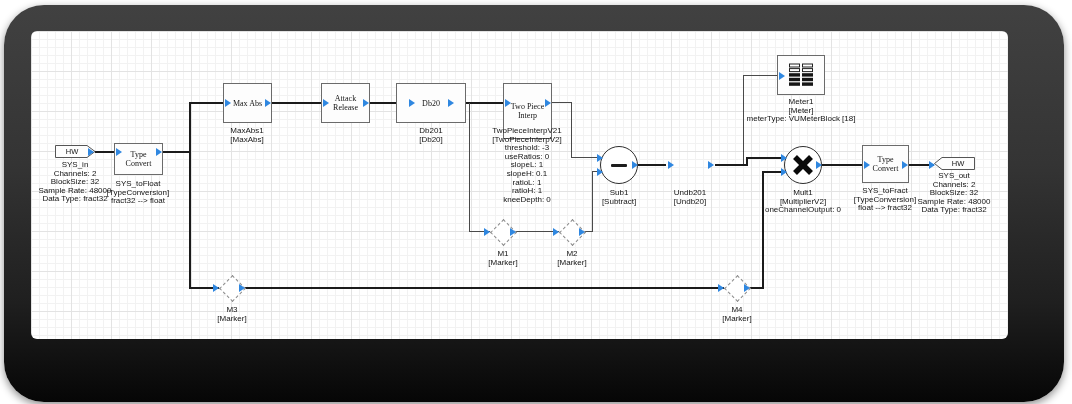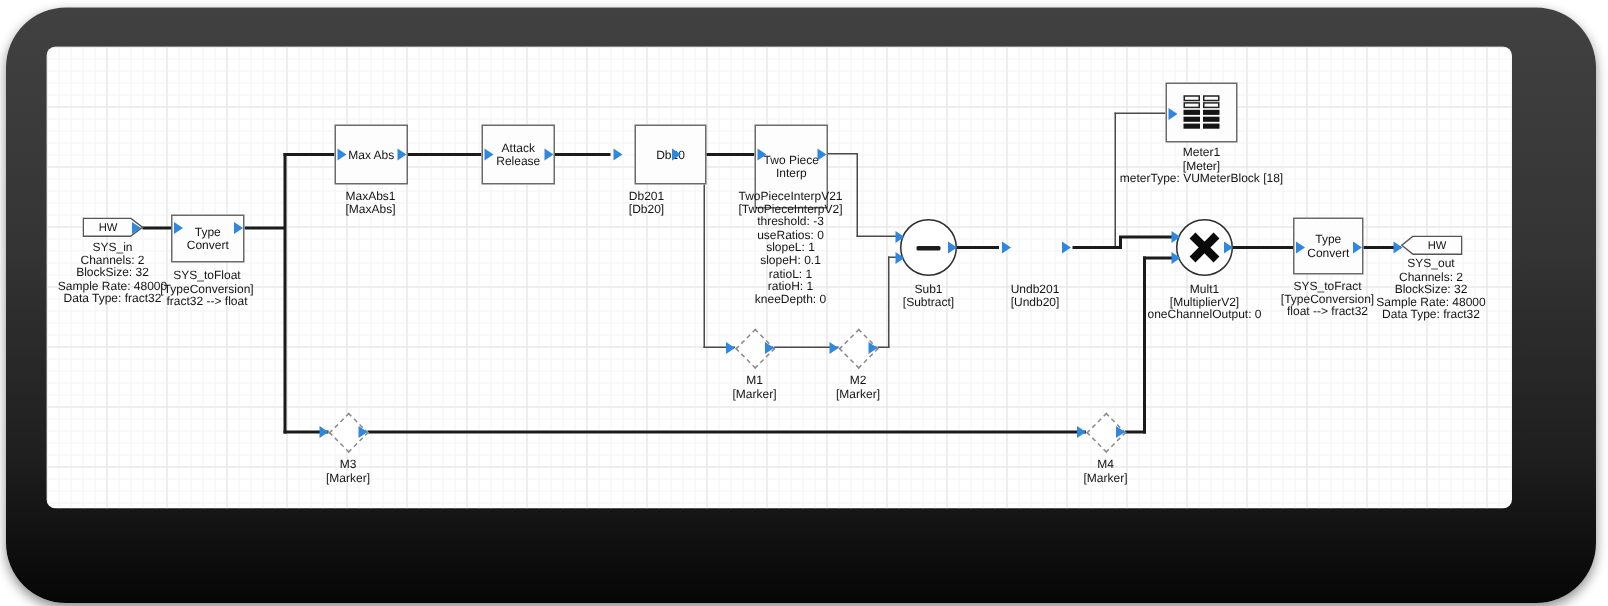--- a/index.html
+++ b/index.html
@@ -10,21 +10,21 @@
   .canvas{position:absolute;left:31px;top:31px;width:977px;height:308px;border-radius:6px;
           background-color:#ffffff;
           background-image:
             linear-gradient(#e3e3e3 1px,transparent 1px),
             linear-gradient(90deg,#e3e3e3 1px,transparent 1px),
             linear-gradient(#f2f2f2 1px,transparent 1px),
             linear-gradient(90deg,#f2f2f2 1px,transparent 1px);
           background-size:40px 40px,40px 40px,8px 8px,8px 8px;}
   .block{position:absolute;background:#fdfdfd;border:1px solid #6b6b6b;box-sizing:border-box;
          display:flex;flex-direction:column;align-items:center;justify-content:center;
-         font-size:8px;line-height:9px;color:#141414;text-align:center;}
+         font-size:8px;line-height:9px;color:#141414;text-align:center;font-family:Liberation Serif, serif;}
   .circle{position:absolute;width:38px;height:38px;border-radius:50%;background:#fff;
           border:1.5px solid #2e2e2e;box-sizing:border-box;display:flex;align-items:center;justify-content:center;}
   .tag{position:absolute;width:41px;height:13px;}
   .tag svg{position:absolute;left:0;top:0;}
   .tag .tagtext{position:absolute;left:0;top:0;width:34px;height:13px;display:flex;align-items:center;
                 justify-content:center;font-size:7.5px;color:#141414;}
   .tag.out .tagtext{left:7px;}
   .labels{position:absolute;transform:translateX(-50%);font-size:8px;line-height:8.6px;color:#141414;
           text-align:center;white-space:nowrap;}
   .wire{position:absolute;background:#1b1b1b;}
@@ -113,21 +113,21 @@
         <div>[MaxAbs]</div>
     </div>
 
     <div class="block" style="left:290px;top:52px;width:49px;height:40px">
       <span>Attack</span>
       <span>Release</span>
     </div>
     <span class="port" style="left:292px;top:68px"></span>
     <span class="port" style="left:332px;top:68px"></span>
 
-    <div class="block" style="left:392px;top:52px;width:48px;height:40px">
+    <div class="block" style="left:365px;top:52px;width:70px;height:40px">
       <span>Db20</span>
     </div>
     <span class="port" style="left:378px;top:68px"></span>
     <span class="port" style="left:417px;top:68px"></span>
     <div class="labels" style="left:400px;top:96px">
       <div>Db201</div>
         <div>[Db20]</div>
     </div>
 
     <div class="block" style="left:472px;top:52px;width:49px;height:56px">

